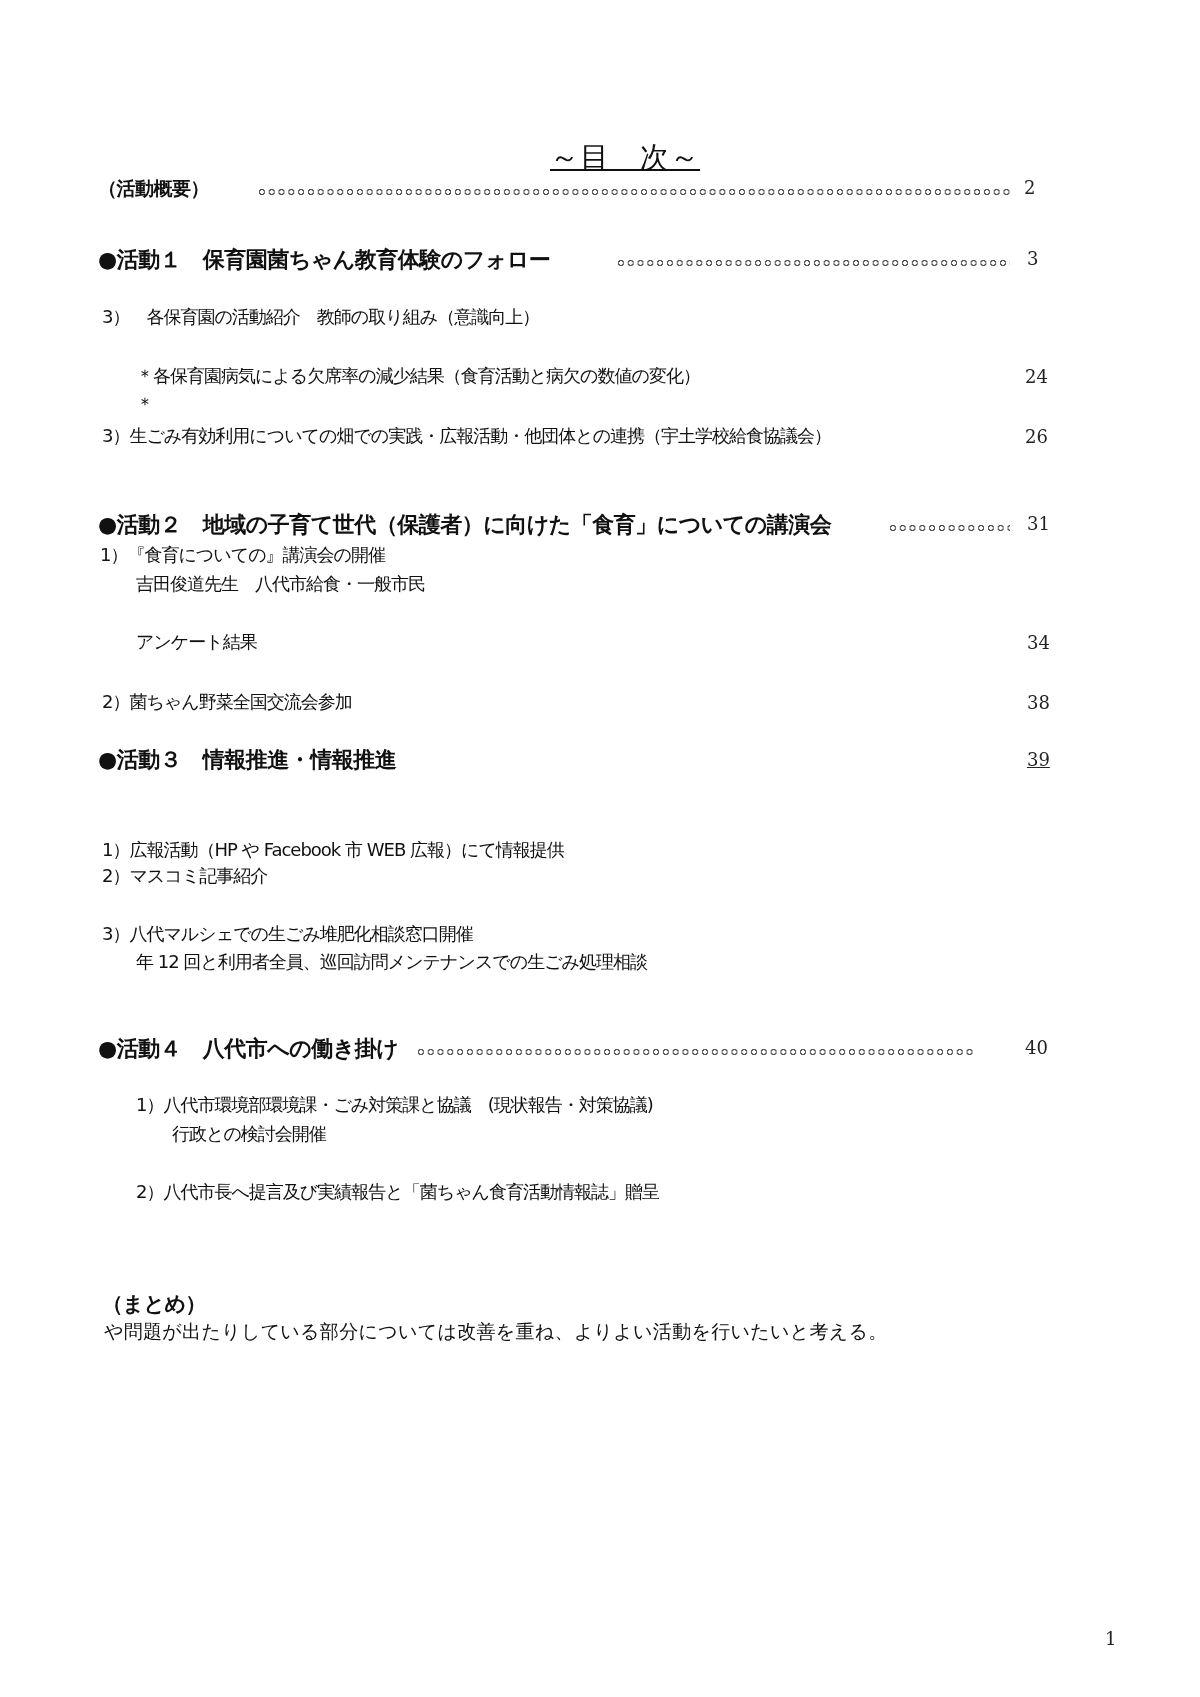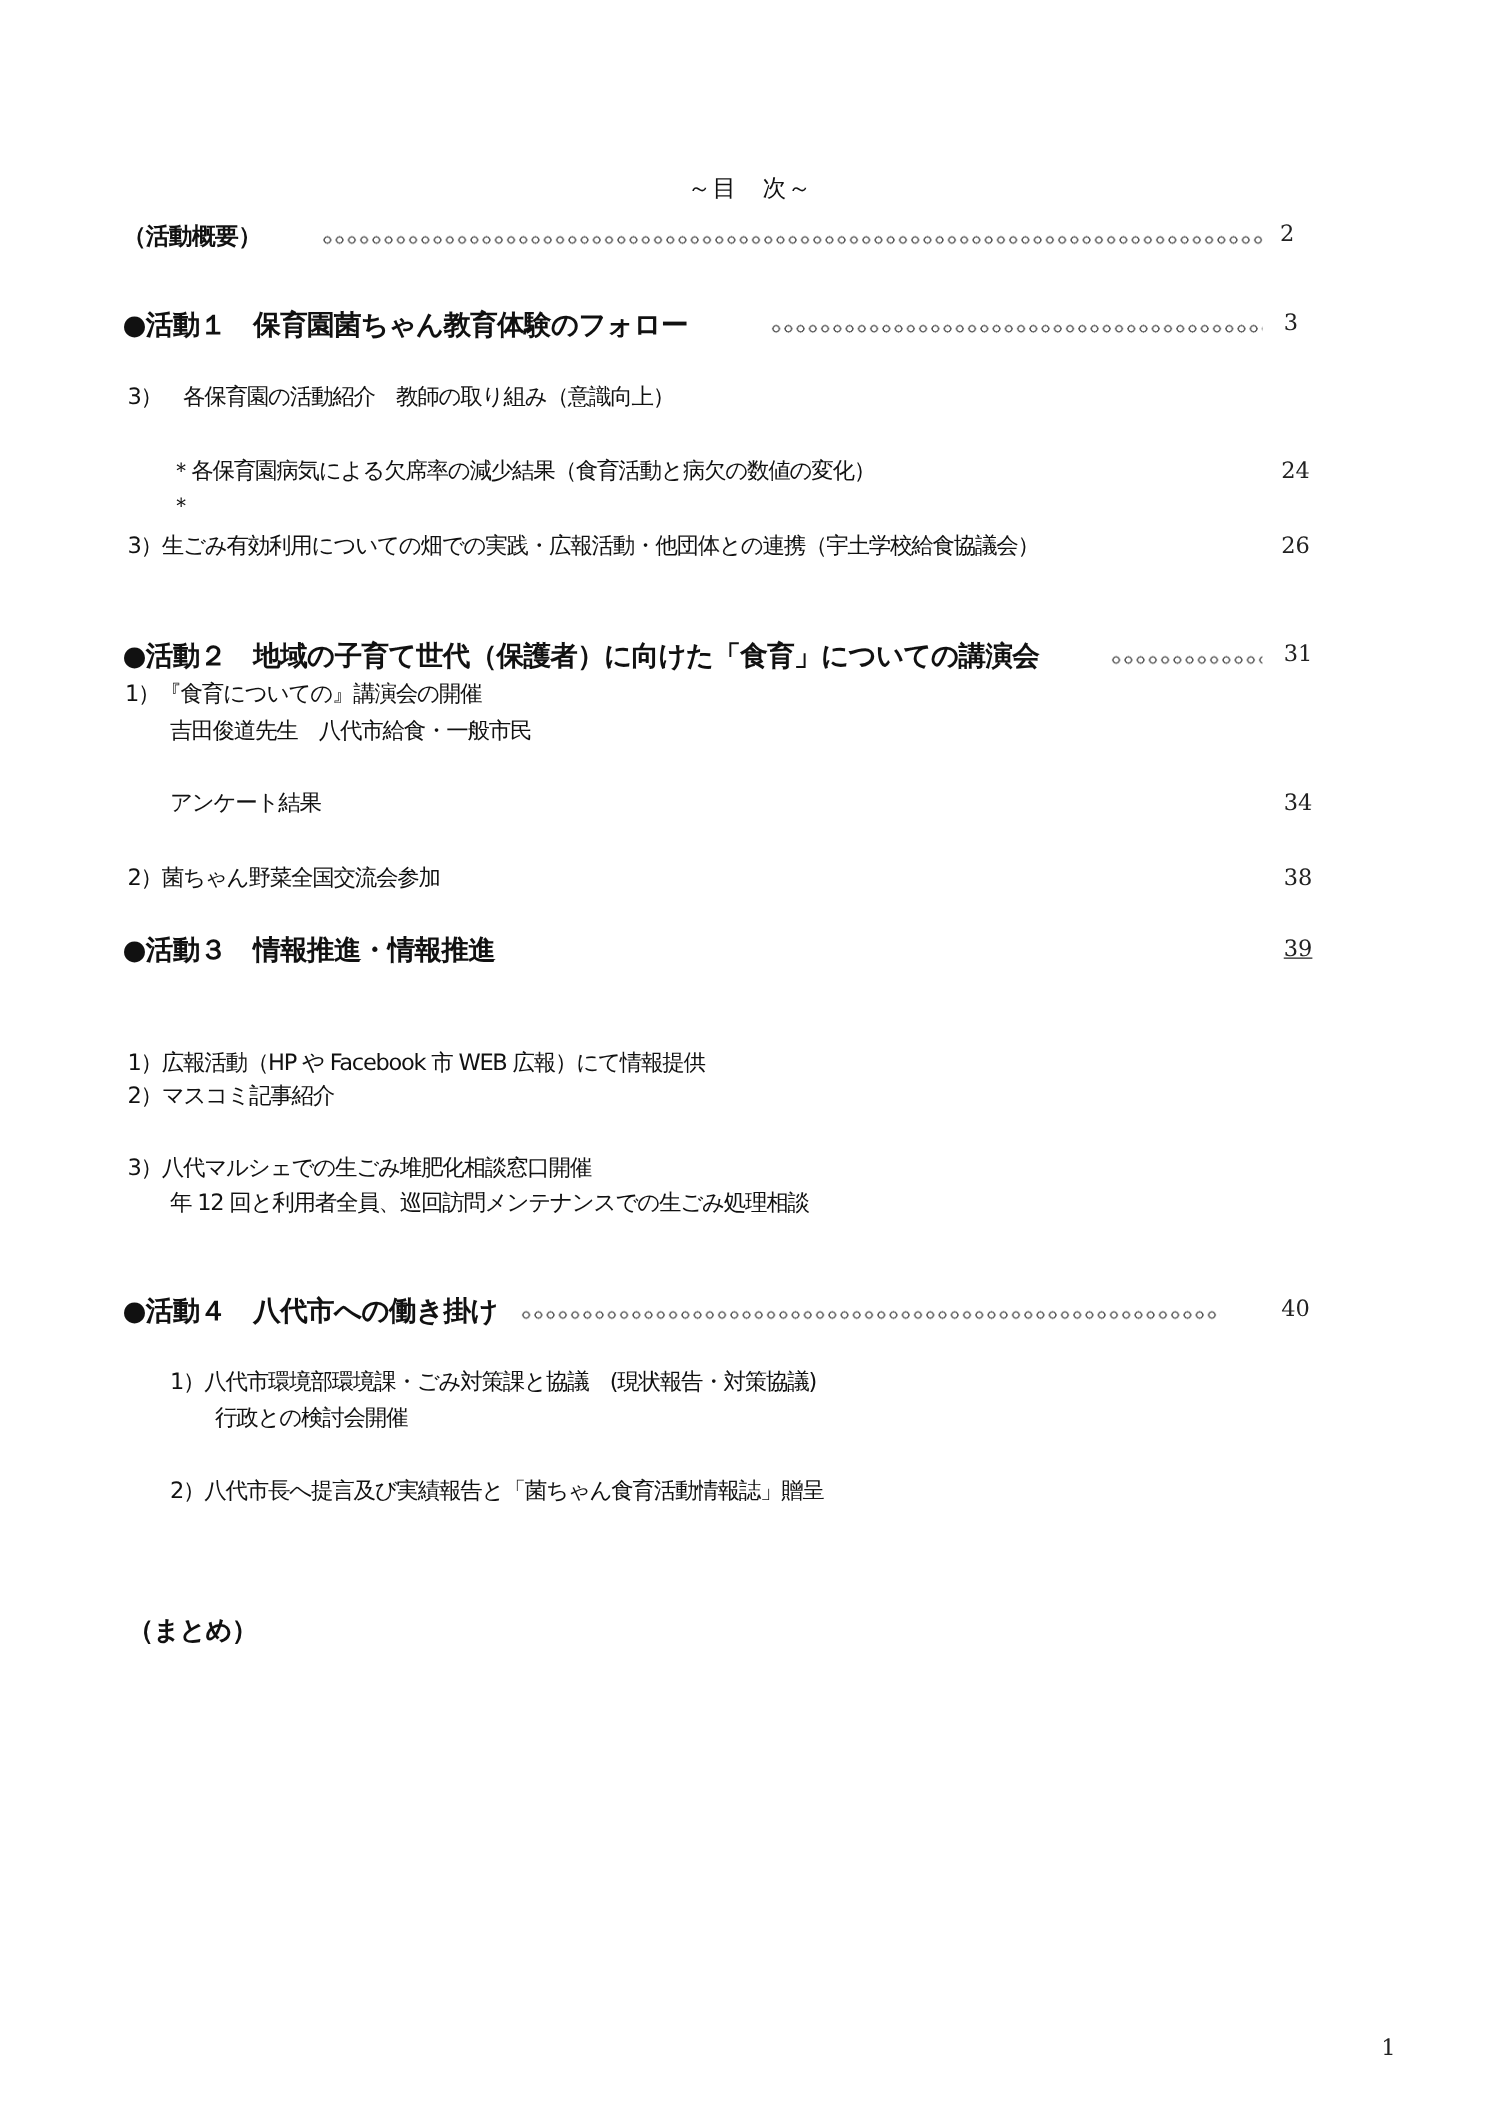--- a/index.html
+++ b/index.html
@@ -11,22 +11,23 @@
       width: 1200px;
       height: 1697px;
       position: relative;
       overflow: hidden;
       color: #111111;
       font-family: "DejaVu Sans", "Liberation Sans", sans-serif;
     }
     .abs { position: absolute; white-space: nowrap; }
     .title {
       left: 550px; top: 138px;
-      font-size: 19px;
+      font-size: 29px;
       letter-spacing: 1px;
+      text-decoration: underline;
     }
     .h-overview { font-size: 19px; font-weight: bold; letter-spacing: -0.5px; }
     .h-activity { font-size: 22px; font-weight: bold; letter-spacing: -0.5px; }
     .item { font-size: 18px; letter-spacing: -1px; transform-origin: left top; }
     .pg {
       font-family: "DejaVu Serif", "Liberation Serif", serif;
       font-size: 18px;
       color: #222;
     }
     .leader {
@@ -85,15 +86,16 @@
 <div class="abs h-activity" style="left:98px; top:1034px;">●活動４　八代市への働き掛け</div>
 <div class="leader" style="left:416px; width:560px; top:1047px;"></div>
 <div class="abs pg" style="left:1025px; top:1037px;">40</div>
 
 <div class="abs item" style="left:136px; top:1093px;">1）八代市環境部環境課・ごみ対策課と協議　(現状報告・対策協議)</div>
 <div class="abs item" style="left:172px; top:1122px;">行政との検討会開催</div>
 <div class="abs item" style="left:136px; top:1180px;">2）八代市長へ提言及び実績報告と「菌ちゃん食育活動情報誌」贈呈</div>
 
 <div class="abs h-overview" style="left:102px; top:1290px; font-size:21px;">（まとめ）</div>
 <div class="abs summary-body" style="left:104px; top:1318px;">
+  <div>や問題が出たりしている部分については改善を重ね、よりよい活動を行いたいと考える。</div>
 </div>
 
 <div class="abs pg" style="left:1105px; top:1628px;">1</div>
 
 </body></html>

